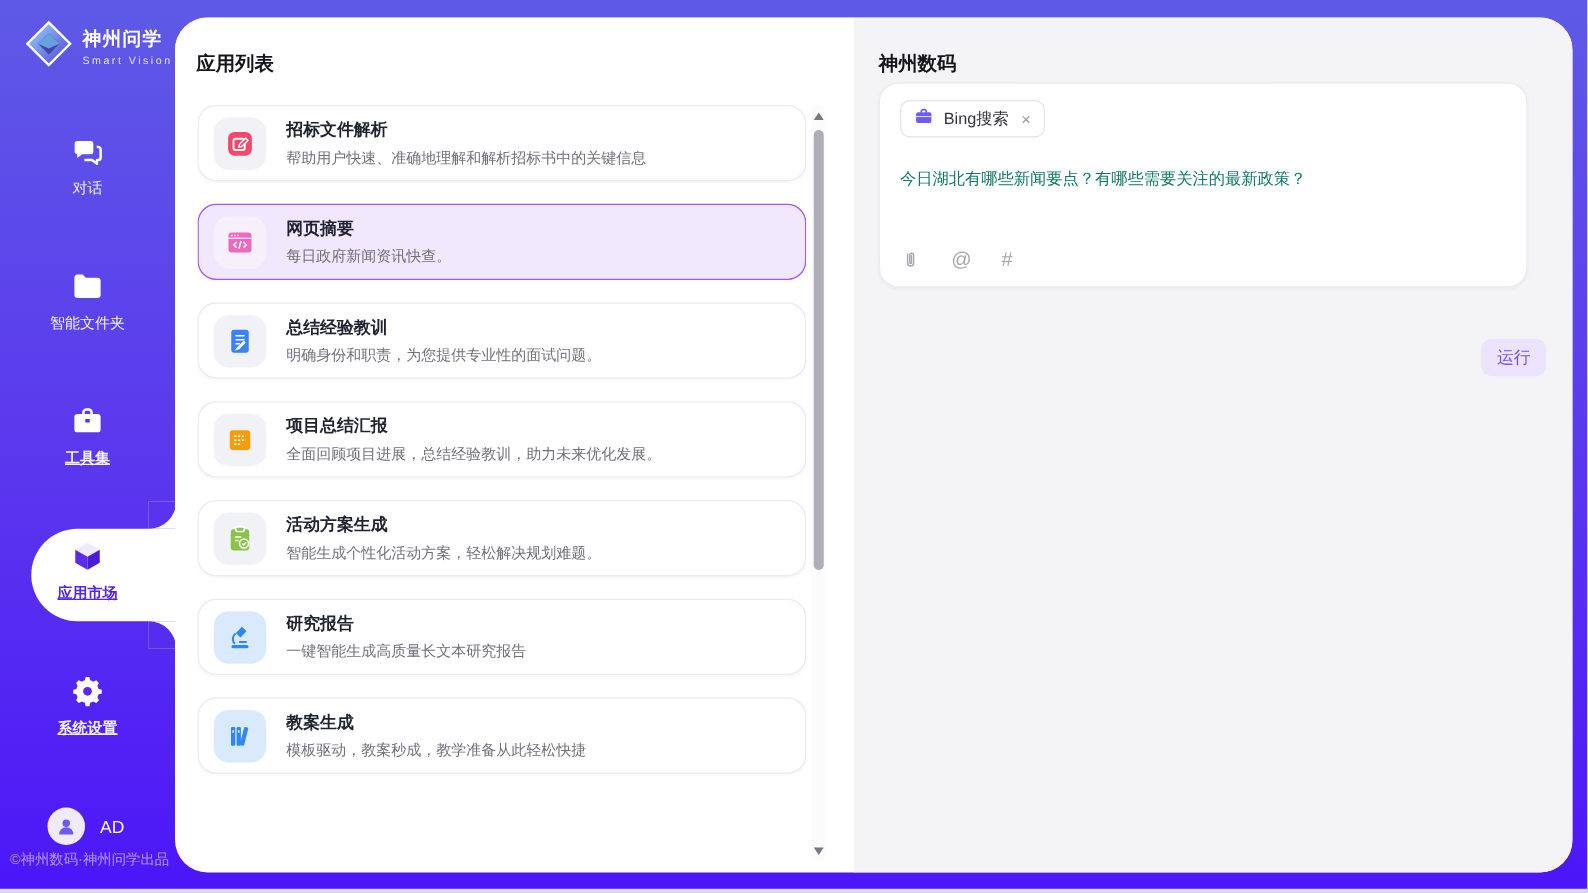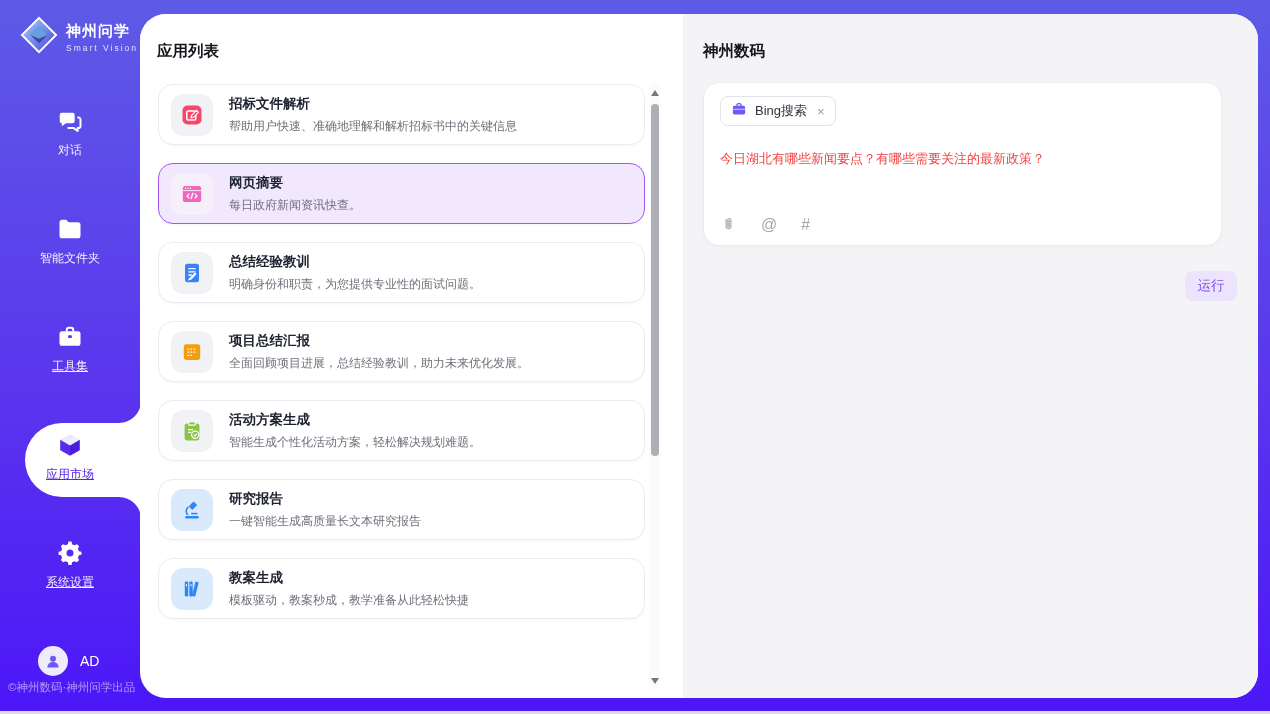--- a/index.html
+++ b/index.html
@@ -15,21 +15,21 @@
   .brand{ position:absolute; left:20px; top:16px; display:flex; align-items:center; gap:8px; }
   .brand-text .cn{ color:#fff; font-size:15px; font-weight:700; letter-spacing:1px; }
   .brand-text .en{ color:#E6E4FF; font-size:8.5px; letter-spacing:2px; margin-top:2px; }
 
   .nav{ position:absolute; left:0; top:106px; width:140px; display:flex; flex-direction:column; }
   .nav-item{ width:140px; height:58px; margin-bottom:50px; display:flex; flex-direction:column;
     align-items:center; justify-content:flex-start; gap:6px; cursor:pointer; position:relative; z-index:3; }
   .nav-item .nav-ico{ height:30px; display:flex; align-items:center; justify-content:center; }
   .nav-item .nav-ico svg{ width:28px; height:28px; }
   .nav-item .nav-label{ font-size:12px; color:#F2F1FE; }
-  .nav-item.underline .nav-label{ text-decoration:underline; }
+  .nav-item.underline .nav-label{ text-decoration:underline;font-weight:bold; }
   .nav-item.active .nav-label{ color:#5426E8; }
 
   
   .bubble{ position:absolute; left:25px; top:423px; width:116px; height:74px; background:#fff;
     border-radius:37px 0 0 37px; z-index:1; }
   .fillet{ position:absolute; left:119px; width:22px; height:22px; background:#fff; z-index:1; }
   .fillet.top{ top:401px; } .fillet.bottom{ top:497px; }
   .fillet .inner{ width:100%; height:100%; }
   .fillet.top .inner{ background:#5A33EE; border-bottom-right-radius:22px; }
   .fillet.bottom .inner{ background:#562DF0; border-top-right-radius:22px; }
@@ -67,28 +67,28 @@
   .sb-arrow{ position:absolute; left:1.5px; width:0; height:0; }
   .sb-arrow.up{ top:6px; border-left:4px solid transparent; border-right:4px solid transparent;
     border-bottom:6px solid #77777F; }
   .sb-arrow.down{ bottom:6px; border-left:4px solid transparent; border-right:4px solid transparent;
     border-top:6px solid #77777F; }
   .sb-thumb{ position:absolute; left:1.5px; top:20px; width:8px; height:352px; background:#AEAEB6; border-radius:4px; }
 
   
   .detail-panel{ position:absolute; left:543px; top:0; width:575px; height:684px; background:#F4F4F7; }
   .detail-panel .panel-title{ left:20px; }
-  .input-card{ position:absolute; left:20px; top:68px; width:519px; height:164px; background:#fff;
+  .input-card{ position:absolute; left:20px; top:52px; width:519px; height:164px; background:#fff;
     border:1px solid #ECECF0; border-radius:16px; padding:13px 16px; box-shadow:0 1px 3px rgba(17,24,39,.04); }
   .tag{ display:inline-flex; align-items:center; gap:8px; height:30px; padding:0 10px;
     border:1px solid #E3E3EA; border-radius:8px; background:#fff; cursor:pointer; }
   .tag svg{ width:16px; height:16px; }
   .tag .tag-label{ font-size:13px; color:#32323C; }
   .tag .tag-close{ font-size:13px; color:#9898A3; margin-left:2px; cursor:pointer; }
-  .query{ margin-top:23px; font-size:13px; color:#ef4444; line-height:1.5; cursor:text; }
+  .query{ margin-top:23px; font-size:13px; color:#0f766e; line-height:1.5; cursor:text; }
   .input-toolbar{ position:absolute; left:16px; bottom:12px; display:flex; align-items:center; gap:24px; }
   .input-toolbar .tb{ color:#A6A6AF; font-size:16px; line-height:1; cursor:pointer; display:flex; align-items:center; }
   .input-toolbar svg{ width:17px; height:17px; }
   .run-btn{ position:absolute; right:21px; top:257px; width:52px; height:30px; background:#ECE4FC;
     color:#7B4BEF; font-size:13.5px; border:none; border-radius:8px; display:flex; align-items:center;
     justify-content:center; cursor:pointer; }
 </style>
 </head>
 <body>
 

